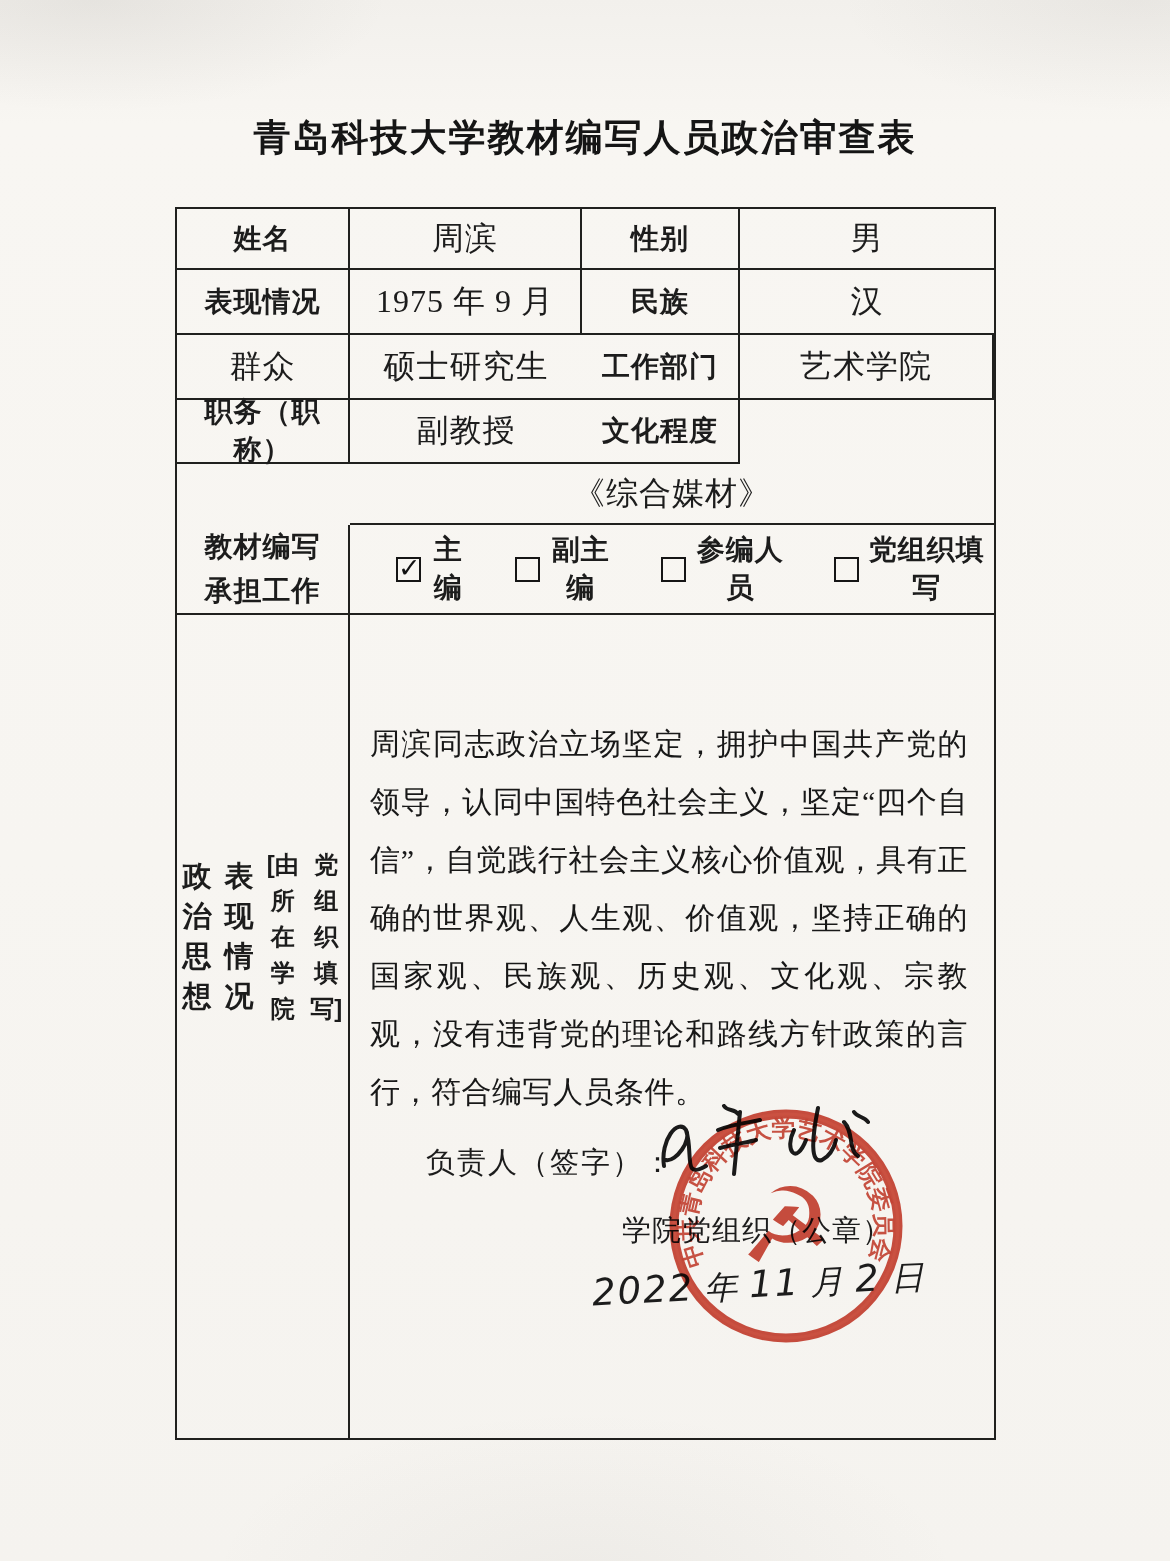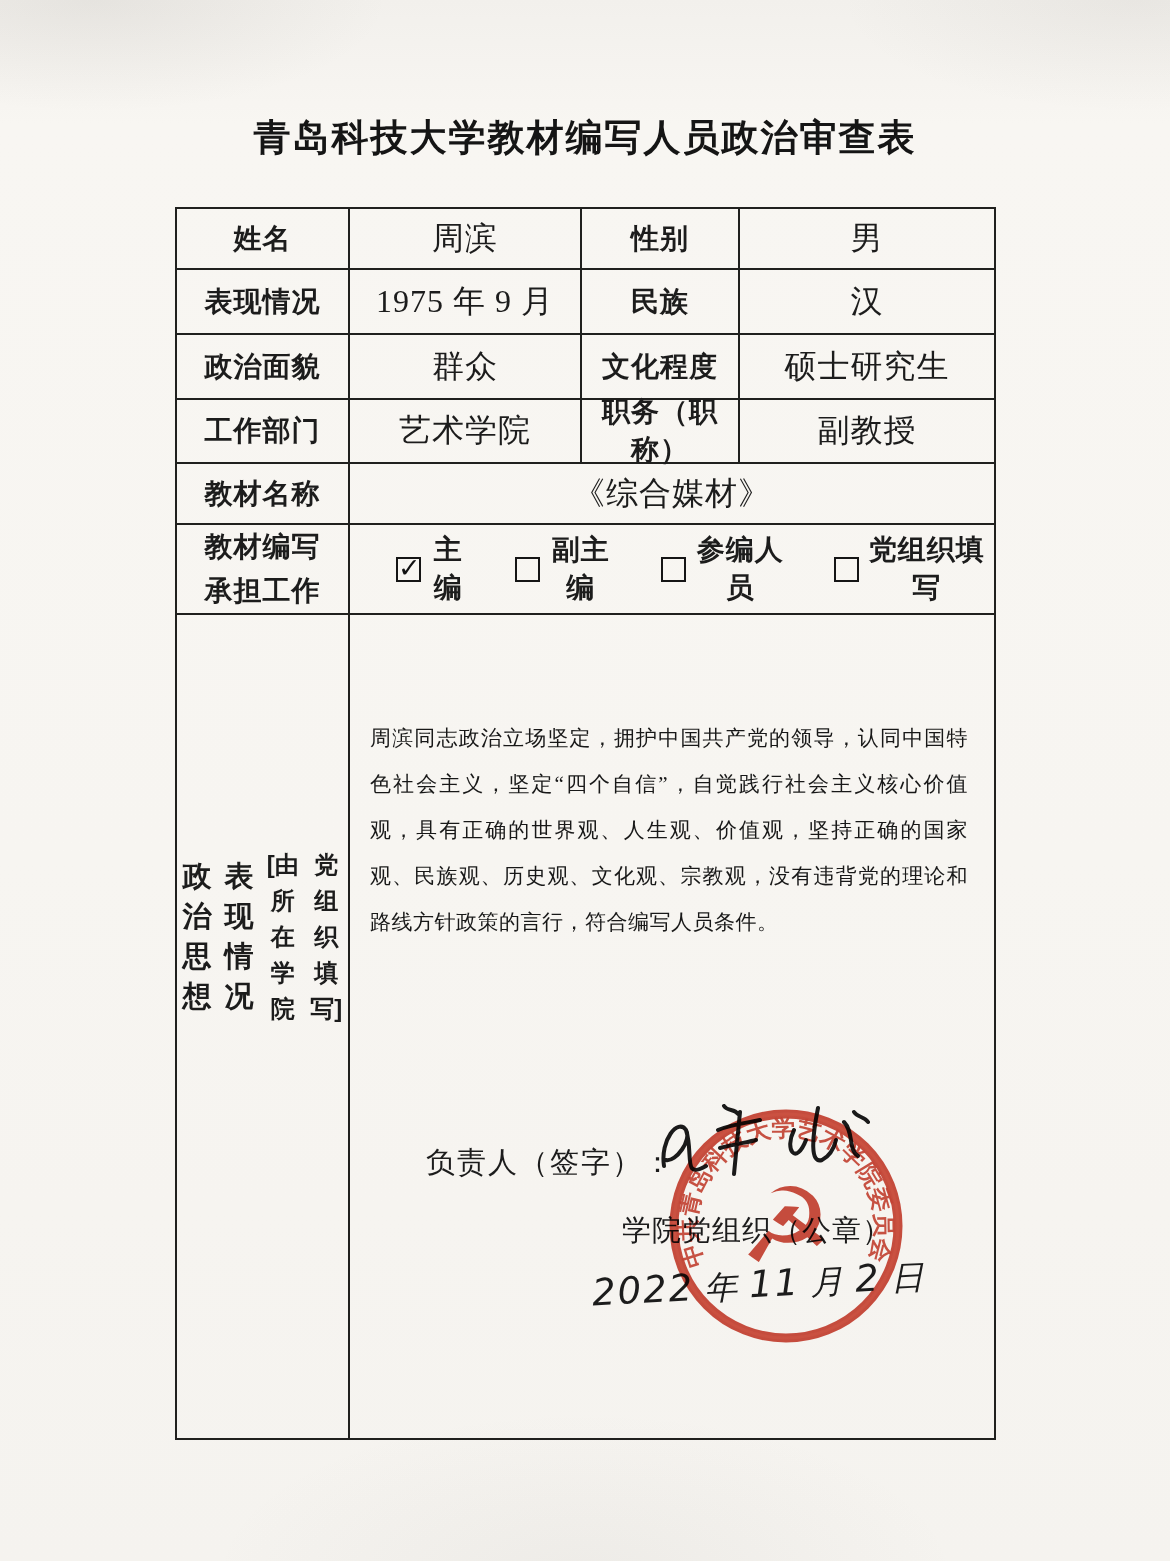--- a/index.html
+++ b/index.html
@@ -45,21 +45,21 @@
   }
   .cbx-label{font-family:"Liberation Sans", sans-serif;font-weight:bold;font-size:28px;letter-spacing:1px;}
   .two-line{flex-direction:column;line-height:44px;}
   .review-label{flex-direction:row;justify-content:center;padding-bottom:180px;}
   .review-label .big{font-family:"Liberation Sans", sans-serif;font-weight:bold;font-size:29px;letter-spacing:2px;}
   .review-label .gap1{height:35px;}
   .review-label .gap2{height:16px;}
   .review-label .note{font-family:"Liberation Sans", sans-serif;font-weight:bold;font-size:24px;line-height:36px;letter-spacing:0;}
   .review-cell{display:block;position:relative;text-align:left;}
   .review-text{
-    margin:100px 26px 0 20px;font-size:21px;line-height:46px;
+    margin:100px 26px 0 20px;font-size:30px;line-height:58px;
     text-align:justify;letter-spacing:.5px;color:#181818;
   }
   .signer{position:absolute;left:76px;top:528px;font-size:29px;letter-spacing:2px;}
   .org{position:absolute;left:272px;top:596px;font-size:29px;letter-spacing:1px;z-index:1;}
   .dateline{
     position:absolute;left:232px;top:648px;z-index:1;
     font-size:33px;letter-spacing:2px;transform:rotate(-3deg);
     font-style:italic;font-family:"DejaVu Serif", serif;white-space:nowrap;
   }
   .dateline .num{font-size:37px;font-family:"DejaVu Sans", sans-serif;margin:0 10px;}
@@ -78,31 +78,29 @@
     <div class="cell lbl">姓名</div>
     <div class="cell val">周滨</div>
     <div class="cell lbl">性别</div>
     <div class="cell val clast">男</div>
 
     <div class="cell lbl">表现情况</div>
     <div class="cell val">1975 年 9 月</div>
     <div class="cell lbl">民族</div>
     <div class="cell val clast">汉</div>
 
-    <div class="cell lbl">政治面貌</div>
     <div class="cell val">群众</div>
-    <div class="cell lbl">文化程度</div>
     <div class="cell val clast">硕士研究生</div>
 
     <div class="cell lbl">工作部门</div>
     <div class="cell val">艺术学院</div>
     <div class="cell lbl">职务（职称）</div>
     <div class="cell val clast">副教授</div>
 
-    <div class="cell lbl">教材名称</div>
+    <div class="cell lbl">文化程度</div>
     <div class="cell val span3 clast">《综合媒材》</div>
 
     <div class="cell lbl two-line">
       <span>教材编写</span>
       <span>承担工作</span>
     </div>
     <div class="cell span3 clast role-cell">
       <span class="role-opt">
         <span class="cbx" data-checked="true"></span>
         <span class="cbx-label">主编</span>

